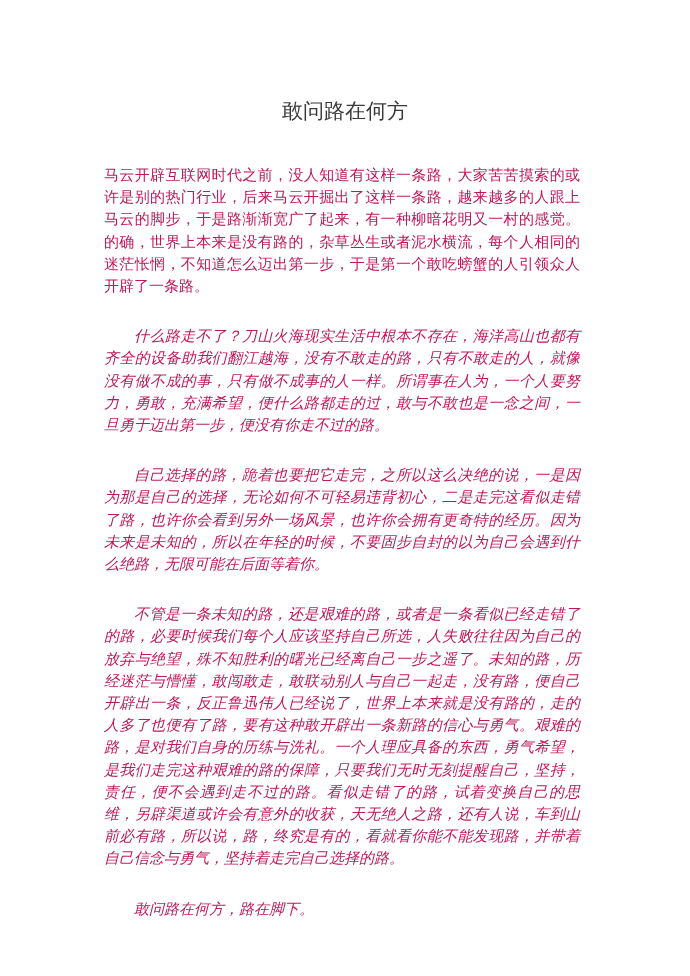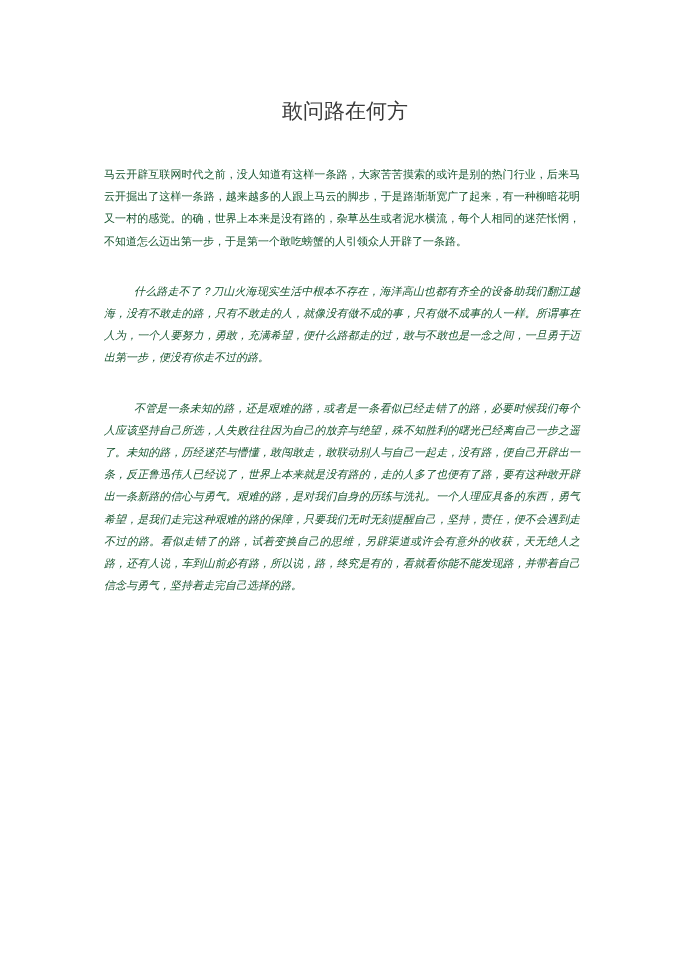--- a/index.html
+++ b/index.html
@@ -35,35 +35,37 @@
       letter-spacing: 0px;
     }
     .body-text {
       position: absolute;
       left: 104px;
       top: 164px;
       width: 484px;
     }
     .para {
       margin: 0 8px 28px 0;
-      font-size: 11px;
+      font-size: 15px;
       line-height: 22.2px;
       text-align: justify;
       text-justify: inter-character;
-      color: #14532d;
+      color: #be185d;
       word-break: break-all;
     }
     .para.indent {
       text-indent: 30px;
       font-style: italic;
     }
   </style>
 </head>
 <body>
 
 <div class="page">
   <div class="title">敢问路在何方</div>
   <div class="body-text">
     <p class="para">马云开辟互联网时代之前，没人知道有这样一条路，大家苦苦摸索的或许是别的热门行业，后来马云开掘出了这样一条路，越来越多的人跟上马云的脚步，于是路渐渐宽广了起来，有一种柳暗花明又一村的感觉。的确，世界上本来是没有路的，杂草丛生或者泥水横流，每个人相同的迷茫怅惘，不知道怎么迈出第一步，于是第一个敢吃螃蟹的人引领众人开辟了一条路。</p>
     <p class="para indent">什么路走不了？刀山火海现实生活中根本不存在，海洋高山也都有齐全的设备助我们翻江越海，没有不敢走的路，只有不敢走的人，就像没有做不成的事，只有做不成事的人一样。所谓事在人为，一个人要努力，勇敢，充满希望，便什么路都走的过，敢与不敢也是一念之间，一旦勇于迈出第一步，便没有你走不过的路。</p>
+    <p class="para indent">自己选择的路，跪着也要把它走完，之所以这么决绝的说，一是因为那是自己的选择，无论如何不可轻易违背初心，二是走完这看似走错了路，也许你会看到另外一场风景，也许你会拥有更奇特的经历。因为未来是未知的，所以在年轻的时候，不要固步自封的以为自己会遇到什么绝路，无限可能在后面等着你。</p>
     <p class="para indent">不管是一条未知的路，还是艰难的路，或者是一条看似已经走错了的路，必要时候我们每个人应该坚持自己所选，人失败往往因为自己的放弃与绝望，殊不知胜利的曙光已经离自己一步之遥了。未知的路，历经迷茫与懵懂，敢闯敢走，敢联动别人与自己一起走，没有路，便自己开辟出一条，反正鲁迅伟人已经说了，世界上本来就是没有路的，走的人多了也便有了路，要有这种敢开辟出一条新路的信心与勇气。艰难的路，是对我们自身的历练与洗礼。一个人理应具备的东西，勇气希望，是我们走完这种艰难的路的保障，只要我们无时无刻提醒自己，坚持，责任，便不会遇到走不过的路。看似走错了的路，试着变换自己的思维，另辟渠道或许会有意外的收获，天无绝人之路，还有人说，车到山前必有路，所以说，路，终究是有的，看就看你能不能发现路，并带着自己信念与勇气，坚持着走完自己选择的路。</p>
+    <p class="para indent">敢问路在何方，路在脚下。</p>
   </div>
 </div>
 
 </body></html>

